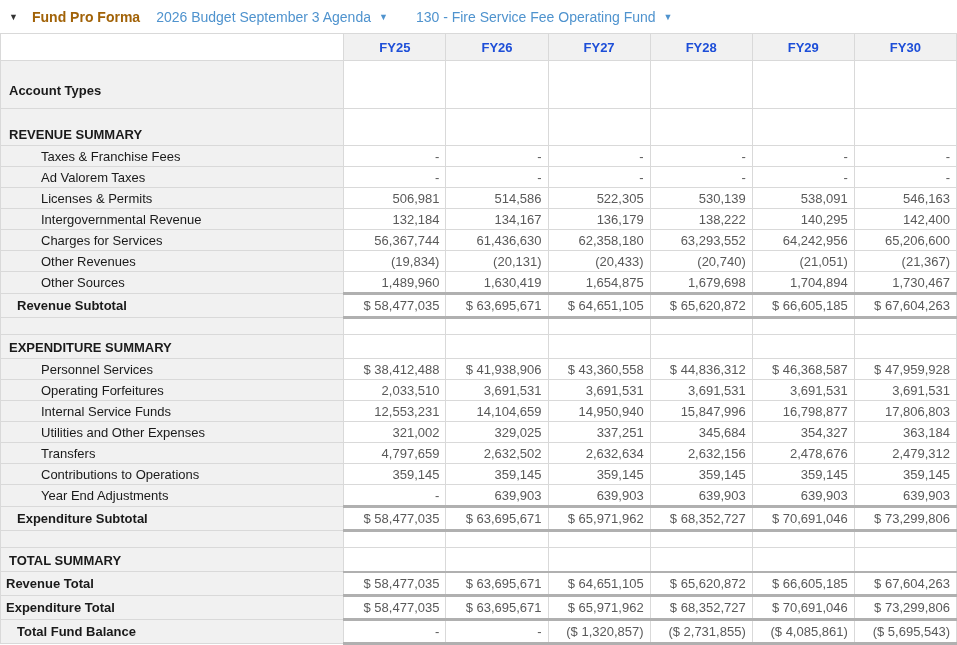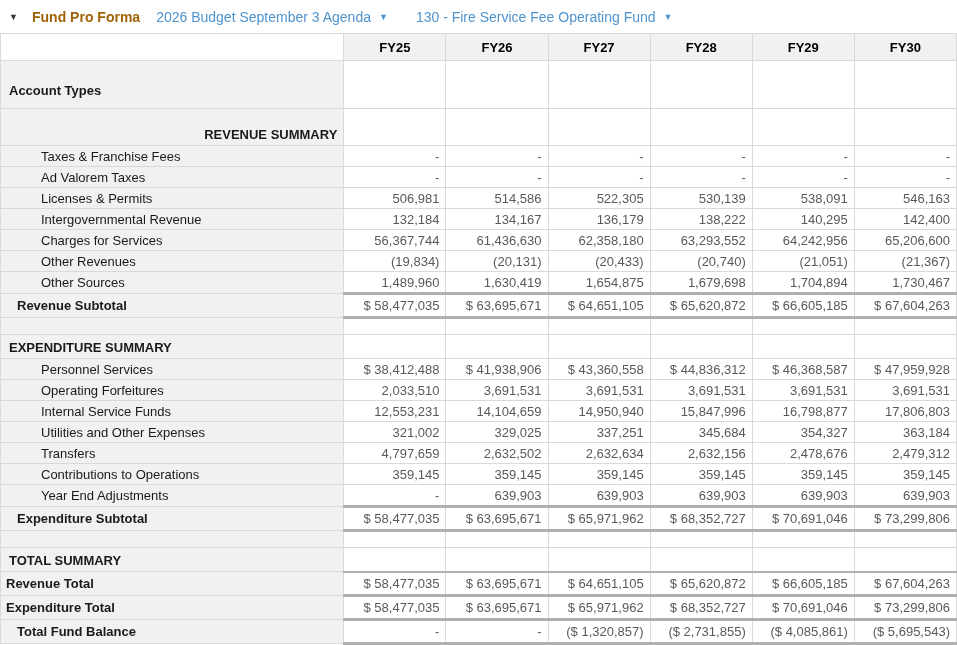--- a/index.html
+++ b/index.html
@@ -10,29 +10,29 @@
   .collapse-caret{font-size:9px;color:#333;cursor:pointer;width:14px;}
   .report-title{font-size:14px;font-weight:bold;color:#a16207;margin-left:9px;margin-right:16px;}
   .dd{display:flex;align-items:center;color:#4f93ce;font-size:14px;margin-right:28px;cursor:pointer;}
   .dd .dd-caret{font-size:9px;margin-left:8px;color:#4f93ce;}
 
   
   table{border-collapse:collapse;table-layout:fixed;width:957px;}
   col.c0{width:343px;}
   col.cn{width:102px;}
   th,td{border:1px solid #d9d9d9;font-size:13px;padding:0 6px;overflow:hidden;white-space:nowrap;}
-  thead th{height:26px;background:#f1f1f1;font-weight:bold;color:#000000;text-align:center;}
+  thead th{height:26px;background:#f1f1f1;font-weight:bold;color:#1d4ed8;text-align:center;}
   thead th.corner{background:#ffffff;}
 
   td.c-label{background:#f1f1f1;color:#1a1a1a;text-align:left;padding-left:8px;}
   td.c-data{background:#ffffff;color:#595959;text-align:right;}
 
   tr.group td{height:37px;vertical-align:bottom;}
   tr.group td.c-label{font-weight:bold;padding-bottom:10px;}
-  tr.section1 td{height:33px;vertical-align:bottom;text-align:right;}
+  tr.section1 td{height:33px;vertical-align:bottom;}
   tr.section1 td.c-label,tr.section td.c-label{font-weight:bold;padding-bottom:3px;}
   tr.section td{height:20px;vertical-align:bottom;}
   tr.detail td{height:20px;}
   tr.detail td.c-label{padding-left:40px;margin-left:24px;}
   tr.spacer td{height:15px;}
   tr.subtotal td,tr.total td,tr.grandtotal td{height:21px;}
   tr.subtotal td.c-label,tr.grandtotal td.c-label{font-weight:bold;padding-left:16px;}
   tr.total td.c-label{font-weight:bold;padding-left:5px;}
 
   tr.subtotal td.c-data{border-top:3px solid #b0b0b0;border-bottom:3px solid #b0b0b0;}

